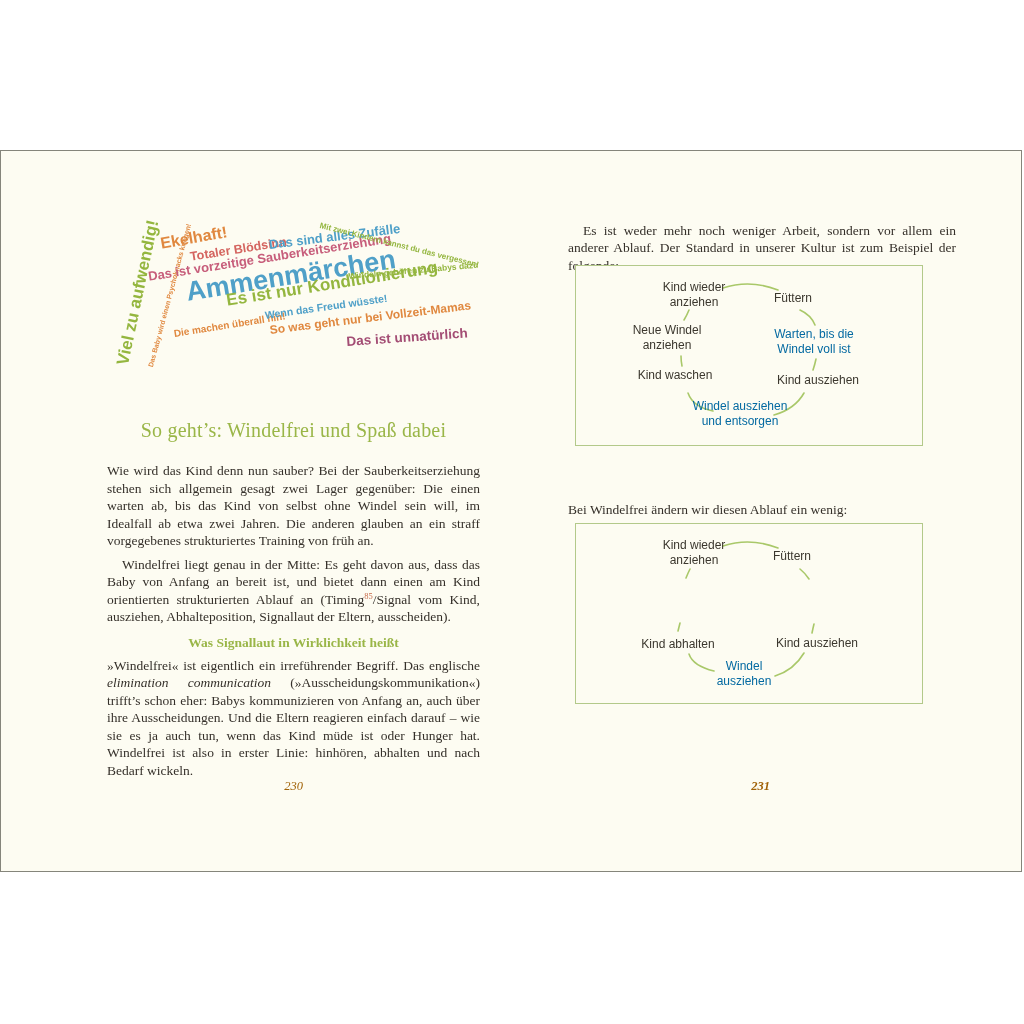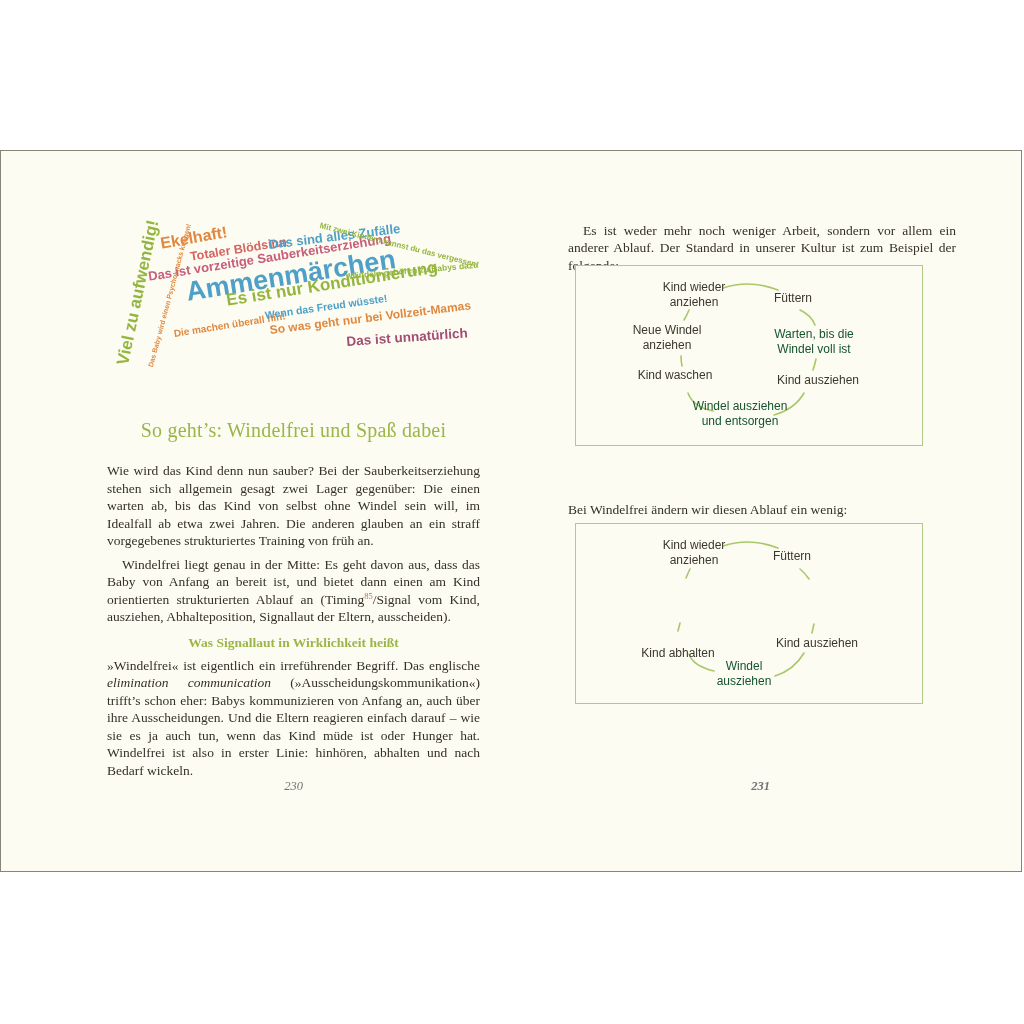--- a/index.html
+++ b/index.html
@@ -37,40 +37,40 @@
     margin:6px;font-size:13.5px;line-height:17.5px;text-align:justify;color:#35302a;
   }
   .body-para.indent{text-indent:15px;}
   .sub-heading{
     margin:9px 0 5px 0;text-align:center;font-size:13.5px;font-weight:bold;color:#9ab648;
   }
   .fnote{font-size:8.5px;vertical-align:super;line-height:0;color:#c76b4a;}
   .ital{font-style:italic;}
   .page-num{
     position:absolute;top:628px;width:385px;text-align:center;
-    font-size:12.5px;font-style:italic;color:#737373;
+    font-size:12.5px;font-style:italic;color:#a16207;
   }
   .page-num.left{left:100px;}
   .page-num.right{left:567px;font-weight:bold;}
   
   .right-text{position:absolute;left:567px;width:388px;font-size:13.5px;line-height:17.5px;text-align:justify;}
   .right-text.intro{top:57px;text-indent:15px;}
   .right-text.transition{top:336px;text-align:left;}
   .diagram{
     position:absolute;left:574px;width:346px;height:179px;
     border:1px solid #b3c98a;background:#fdfcf2;
   }
   .diagram.d1{top:114px;}
   .diagram.d2{top:372px;}
   .dlabel{
     position:absolute;transform:translateX(-50%);text-align:center;
     font-family:"Liberation Sans",sans-serif;font-size:12px;line-height:15px;
     color:#3b372e;white-space:pre-line;
   }
-  .dlabel.green{color:#14532d;}
+  .dlabel.green{color:#0369a1;}
   .arcs{position:absolute;left:0;top:0;width:346px;height:179px;pointer-events:none;}
   .arcs path{fill:none;stroke:#a9c869;stroke-width:1.6;stroke-linecap:round;}
 </style>
 </head>
 <body>
 
 <div class="spread">
 
   <div>
 
@@ -140,19 +140,19 @@
         <path d="M113,130 Q117,142 138,147"></path>
         <path d="M104,99 Q103,103 102,107"></path>
         <path d="M114,45 Q112,49 110,54"></path>
       </svg>
       <div class="dlabel" style="left:118px;top:14px;">Kind wieder
 anziehen</div>
       <div class="dlabel" style="left:216px;top:25px;">Füttern</div>
       <div class="dlabel" style="left:241px;top:112px;">Kind ausziehen</div>
       <div class="dlabel green" style="left:168px;top:135px;">Windel
 ausziehen</div>
-      <div class="dlabel" style="left:102px;top:122px;text-align:right;">Kind abhalten</div>
+      <div class="dlabel" style="left:102px;top:113px;text-align:right;">Kind abhalten</div>
     </div>
 
     <div class="page-num right">231</div>
   </div>
 
 </div>
 
 </body></html>

